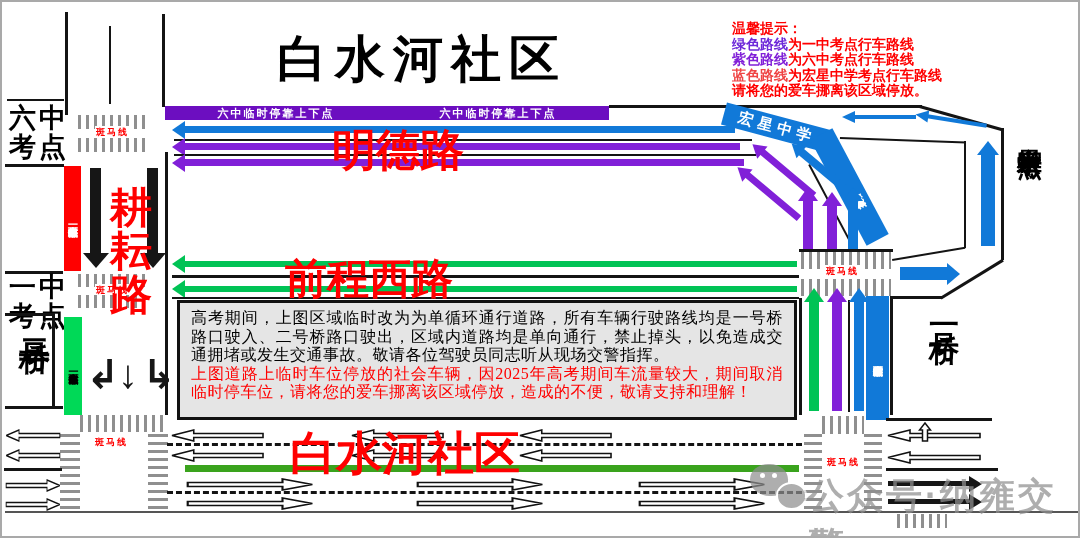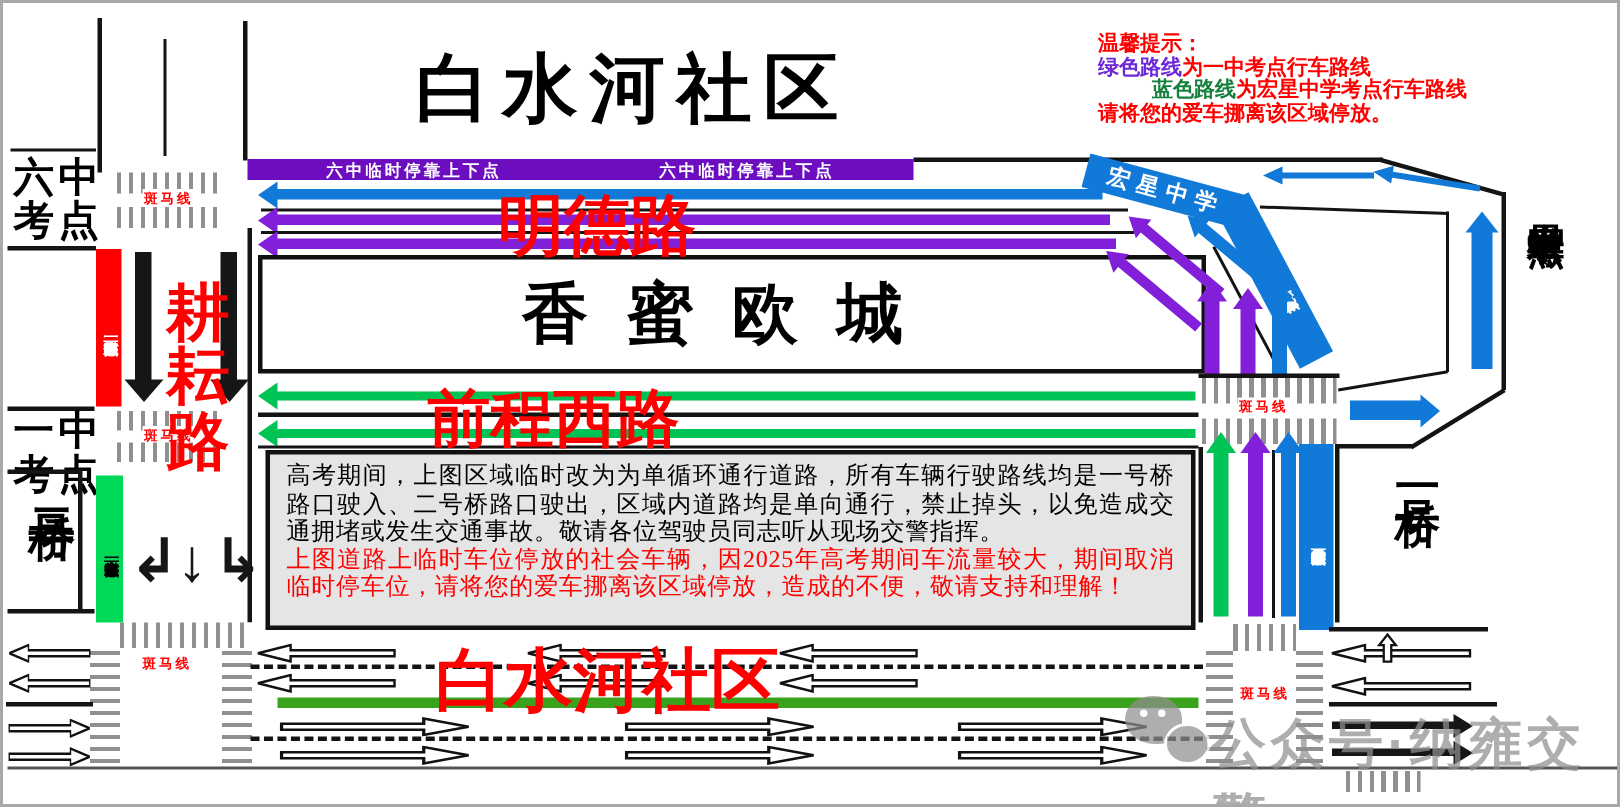--- a/index.html
+++ b/index.html
@@ -22,35 +22,36 @@
       border:calc(var(--h,12px)) solid transparent;border-bottom:none;border-top:15px solid var(--c,#111);}
   
   .cw-v{position:absolute;background:repeating-linear-gradient(90deg,#8f8f8f 0 3px,#ffffff 3px 8px);}
   .cw-h{position:absolute;background:repeating-linear-gradient(180deg,#8f8f8f 0 3px,#ffffff 3px 8px);}
   .cwlabel{position:absolute;color:#f00;font-weight:bold;font-size:9px;letter-spacing:2px;background:#fff;padding:0 1px;white-space:nowrap;}
   .dashed{position:absolute;border-top:3px dashed #141414;}
   .oarr{position:absolute;}
   .bar{position:absolute;display:flex;align-items:center;justify-content:center;box-sizing:border-box;}
   
   .red{color:#ff0000;} .white{color:#fff;}
-  .hl-green{color:#6d28d9;} .hl-purple{color:#8120d8;} .hl-blue{color:#15803d;margin-left:36px;}
+  .hl-green{color:#6d28d9;} .hl-purple{color:#8120d8;} .hl-blue{color:#ef4444;}
   .roadname{position:absolute;display:flex;justify-content:space-between;color:#ff0000;font-weight:bold;z-index:6;pointer-events:none;}
   .turnarrow{position:absolute;font-weight:bold;color:#161616;font-size:40px;line-height:1;}
   .watermark{position:absolute;color:#8f8f8f;opacity:.72;font-weight:bold;z-index:12;}
 </style>
 </head>
 <body>
 
 <div class="canvas">
 
   <div class="abs serif" style="left:255px;top:24px;width:330px;text-align:center;font-size:50px;font-weight:bold;letter-spacing:8px;color:#000;">白水河社区</div>
 
   <div class="abs" style="left:730px;top:19px;width:250px;font-size:14px;font-weight:bold;line-height:15.5px;">
     <div class="red">温馨提示：</div>
     <div><span class="hl-green">绿色路线</span><span class="red">为一中考点行车路线</span></div>
+    <div><span class="hl-purple">紫色路线</span><span class="red">为六中考点行车路线</span></div>
     <div><span class="hl-blue">蓝色路线</span><span class="red">为宏星中学考点行车路线</span></div>
     <div class="red">请将您的爱车挪离该区域停放。</div>
   </div>
 
   <i class="ln" style="left:63px;top:10px;width:3px;height:103px;"></i>
   <i class="ln" style="left:107px;top:24px;width:2px;height:78px;"></i>
   <i class="ln" style="left:160px;top:12px;width:3px;height:93px;"></i>
   <i class="ln" style="left:163px;top:150px;width:3px;height:263px;"></i>
 
   <i class="cw-v" style="left:76px;top:113px;width:70px;height:14px;"></i>
@@ -101,23 +102,20 @@
   </div>
 
   <i class="ln" style="left:607px;top:103px;width:313px;height:2.5px;"></i>
   <div class="harrow left" style="left:182px;top:124px;width:551px;--t:7px;--c:#1179d8;--h:9px;"></div>
   <i class="ln" style="left:172px;top:137px;width:578px;height:1.5px;"></i>
   <div class="harrow left" style="left:182px;top:141px;width:556px;--t:7px;--c:#8120d8;--h:9px;"></div>
   <i class="ln" style="left:172px;top:152px;width:582px;height:1.5px;"></i>
   <div class="harrow left" style="left:182px;top:157px;width:560px;--t:7px;--c:#8120d8;--h:9px;"></div>
   <div class="roadname serif" style="left:330px;top:119px;width:265px;font-size:44px;">明德路</div>
 
-  <div class="bar" style="left:170px;top:168px;width:632px;height:79px;border:3px solid #111;background:#fff;">
-    <span class="serif" style="font-size:44px;font-weight:bold;letter-spacing:26px;color:#000;">香蜜欧城</span>
-  </div>
 
   <div class="harrow left" style="left:182px;top:259px;width:613px;--t:6px;--c:#00c355;--h:9px;"></div>
   <i class="ln" style="left:170px;top:273px;width:627px;height:2.5px;"></i>
   <div class="harrow left" style="left:182px;top:284px;width:613px;--t:6px;--c:#00c355;--h:9px;"></div>
   <i class="ln" style="left:170px;top:295px;width:627px;height:1.5px;"></i>
   <div class="roadname serif" style="left:283px;top:249px;width:392px;font-size:42px;">前程西路</div>
 
   <div class="abs serif" style="left:175px;top:298px;width:620px;height:120px;border:3px solid #111;box-sizing:border-box;background:#e5e5e5;padding:6px 11px;font-size:16px;line-height:18.5px;letter-spacing:.5px;text-align:justify;z-index:4;">
     <span style="color:#000;">高考期间，上图区域临时改为为单循环通行道路，所有车辆行驶路线均是一号桥路口驶入、二号桥路口驶出，区域内道路均是单向通行，禁止掉头，以免造成交通拥堵或发生交通事故。敬请各位驾驶员同志听从现场交警指挥。</span>
     <div class="red">上图道路上临时车位停放的社会车辆，因2025年高考期间车流量较大，期间取消临时停车位，请将您的爱车挪离该区域停放，造成的不便，敬请支持和理解！</div>

